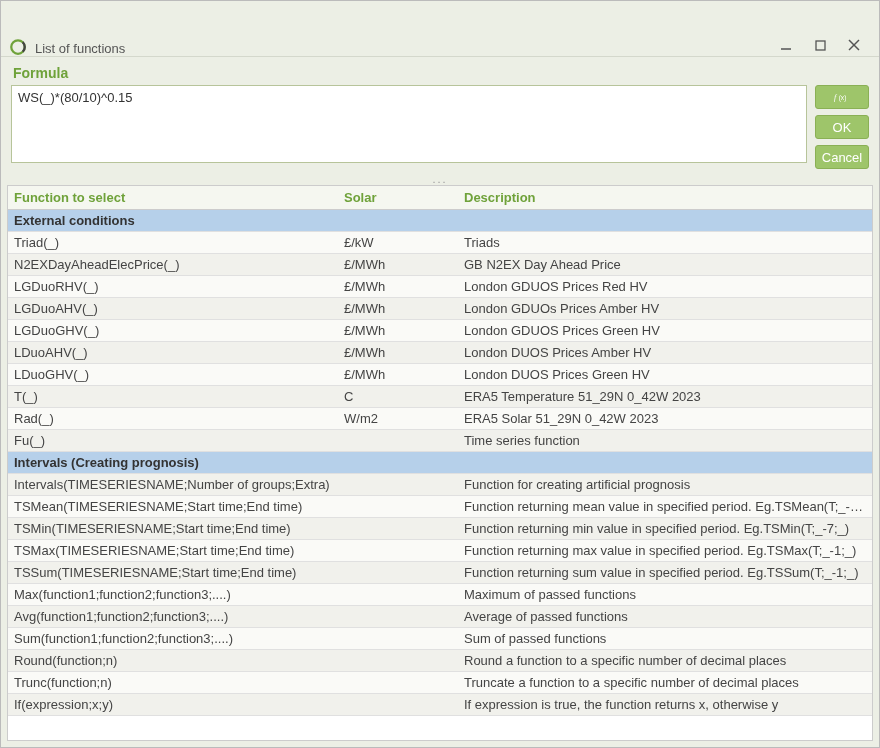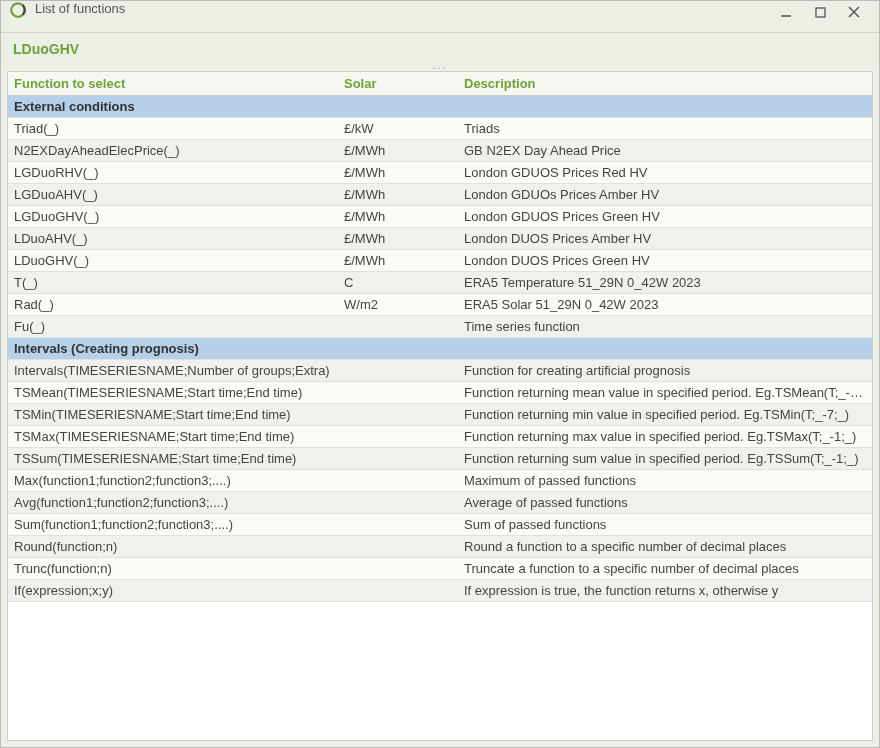--- a/index.html
+++ b/index.html
@@ -1,18 +1,18 @@
 <!DOCTYPE html>
 <html><head>
 <meta charset="utf-8">
 <style>
   * { box-sizing: border-box; }
   html, body { margin:0; padding:0; font-family: Arial, Helvetica, sans-serif; font-size:13px; color:#333; }
   .window { width:880px; height:748px; border:1px solid #bbb; background:#ecefe5; display:flex; flex-direction:column; overflow:hidden; }
-  .titlebar { height:32px; display:flex; align-items:flex-start; padding:0 8px; background:#ecefe5; border-bottom:1px solid #d4d8cc; }
+  .titlebar { height:32px; display:flex; align-items:flex-end; padding:0 8px; background:#ecefe5; border-bottom:1px solid #d4d8cc;margin-top:24px; }
   .titlebar .app-icon { width:18px; height:18px; margin-right:8px; }
   .titlebar .title { flex:1; color:#555; font-size:13px; }
   .winbtn { width:34px; height:22px; display:flex; align-items:center; justify-content:center; color:#666; cursor:pointer; }
   .formula-label { padding:8px 12px 4px 12px; color:#6fa23a; font-weight:bold; font-size:14px; }
   .formula-row { display:flex; padding:0 10px 6px 10px; gap:8px; align-items:flex-start; }
   .formula-box { flex:1; background:#fff; border:1px solid #b7c49a; height:78px; padding:4px 6px; color:#333; font-size:13px; overflow:auto; }
   .btn-col { display:flex; flex-direction:column; gap:6px; }
   .gbtn { background:#9ec56a; color:#fff; border:1px solid #8ab055; border-radius:3px; width:54px; height:24px; font-size:13px; display:flex; align-items:center; justify-content:center; cursor:pointer; }
   .gbtn.fx svg { width:20px; height:14px; }
   .dragger { text-align:center; color:#999; font-size:11px; height:10px; cursor:ns-resize; letter-spacing:2px; line-height:8px; user-select:none; }
@@ -54,22 +54,35 @@
         </svg>
     </div>
     <div class="winbtn">
       <svg width="12" height="12" viewBox="0 0 12 12">
           <line x1="1" y1="1" x2="11" y2="11" stroke="#555" stroke-width="1.5"></line>
           <line x1="11" y1="1" x2="1" y2="11" stroke="#555" stroke-width="1.5"></line>
         </svg>
     </div>
   </div>
 
-  <div class="formula-label">LDuoGHV</div>
-
+  <div class="formula-label">Formula</div>
+
+  <div class="formula-row">
+    <div class="formula-box" contenteditable="true" style="">WS(_)*(80/10)^0.15</div>
+    <div class="btn-col">
+      <div class="gbtn fx" title="f(x)">
+        <svg viewBox="0 0 30 18">
+            <text x="3" y="13" font-size="12" fill="#fff" font-style="italic" font-family="serif">f</text>
+            <text x="10" y="13" font-size="10" fill="#fff">(x)</text>
+          </svg>
+      </div>
+      <div class="gbtn">OK</div>
+      <div class="gbtn">Cancel</div>
+    </div>
+  </div>
 
   <div class="dragger">...</div>
 
   <div class="table-wrap">
     <div class="scroll-area">
       <table>
         <colgroup>
             <col class="c-func">
             <col class="c-unit">
             <col class="c-desc">

